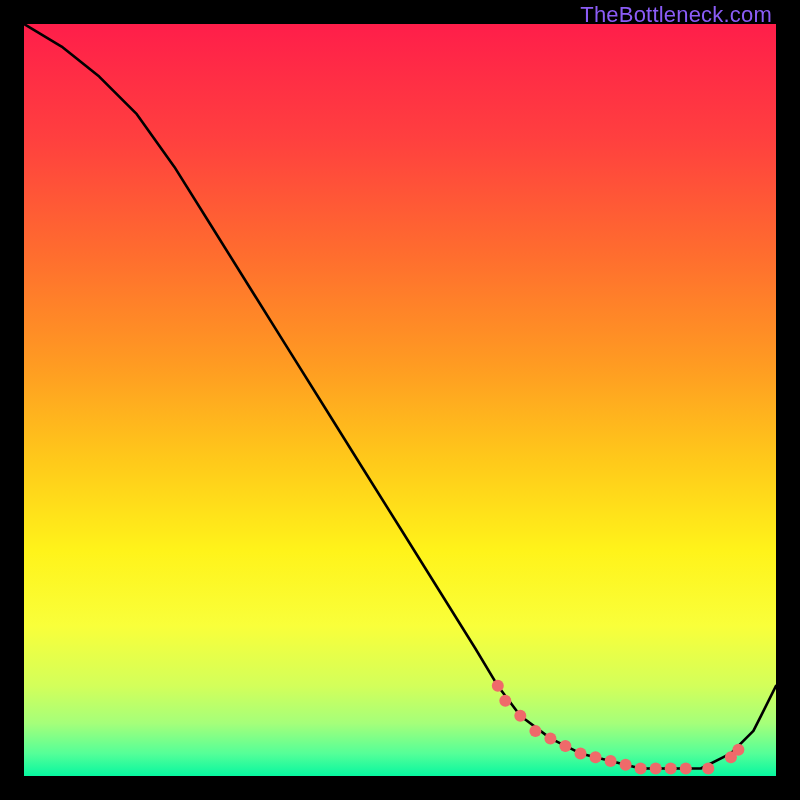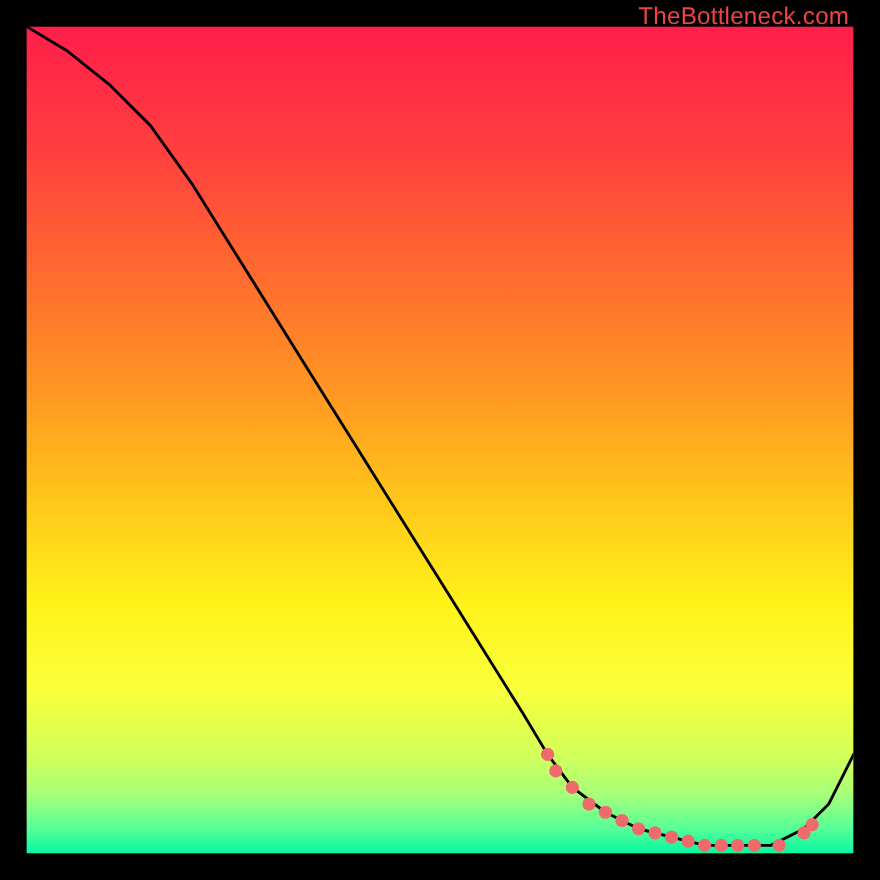--- a/index.html
+++ b/index.html
@@ -20,21 +20,21 @@
   }
   .plot {
     position: absolute;
     left: 24px; top: 24px;
     width: 752px; height: 752px;
   }
   .watermark {
     position: absolute;
     top: 2px;
     right: 28px;
-    color: #ef4444;
+    color: #8b5cf6;
     font-size: 22px;
     font-weight: 500;
     letter-spacing: 0.2px;
     pointer-events: none;
   }
 </style>
 </head>
 <body>
 
 <div class="frame"></div>

